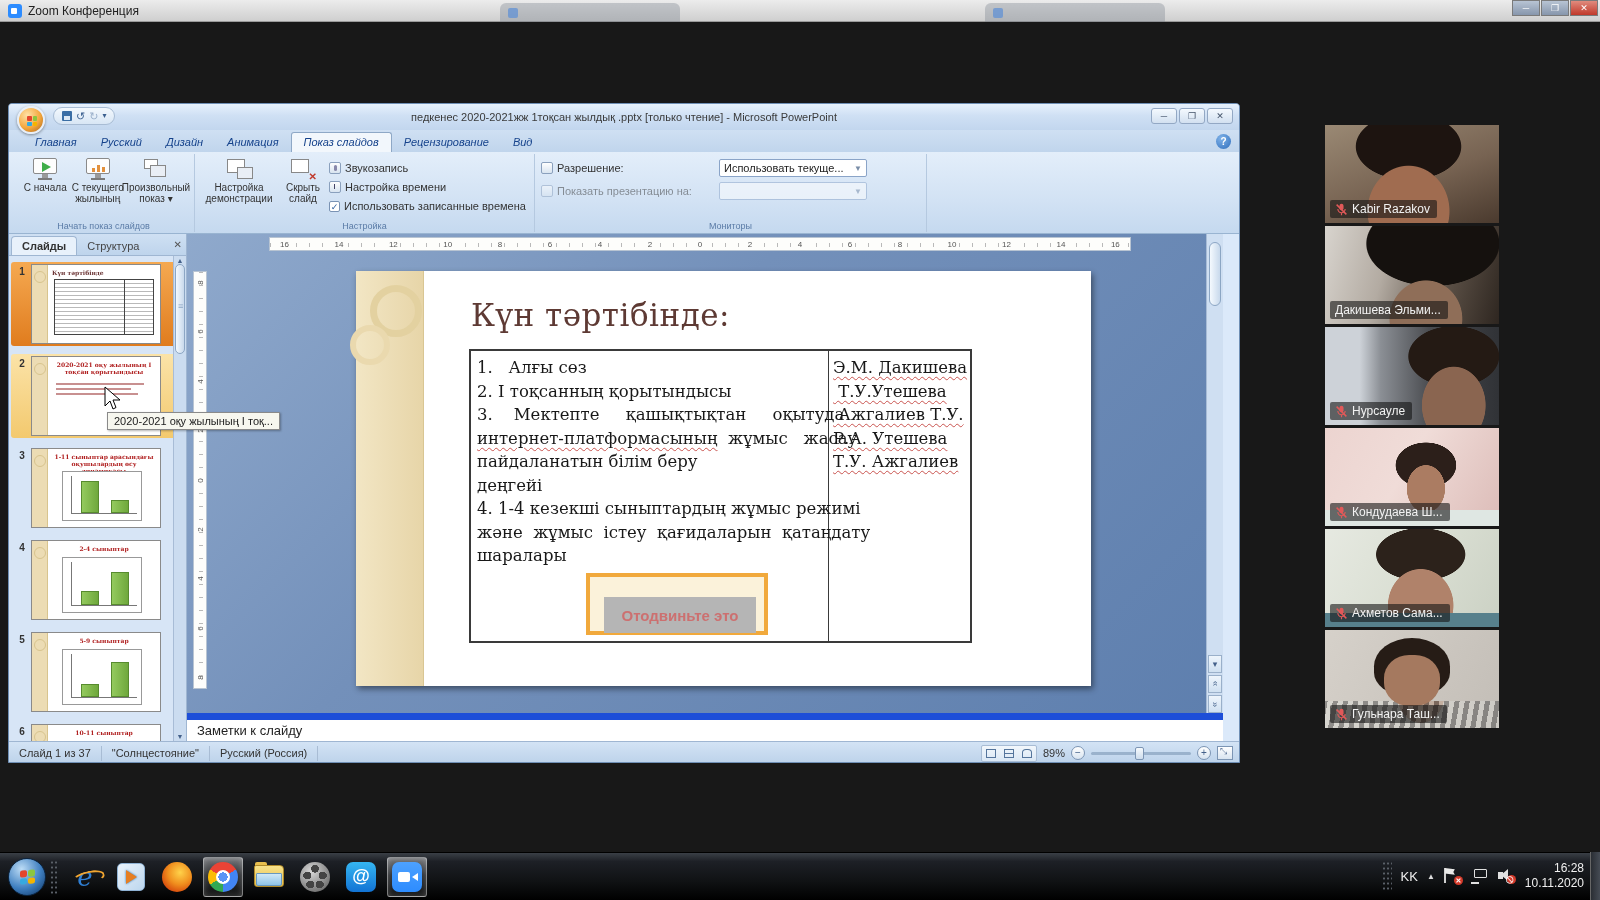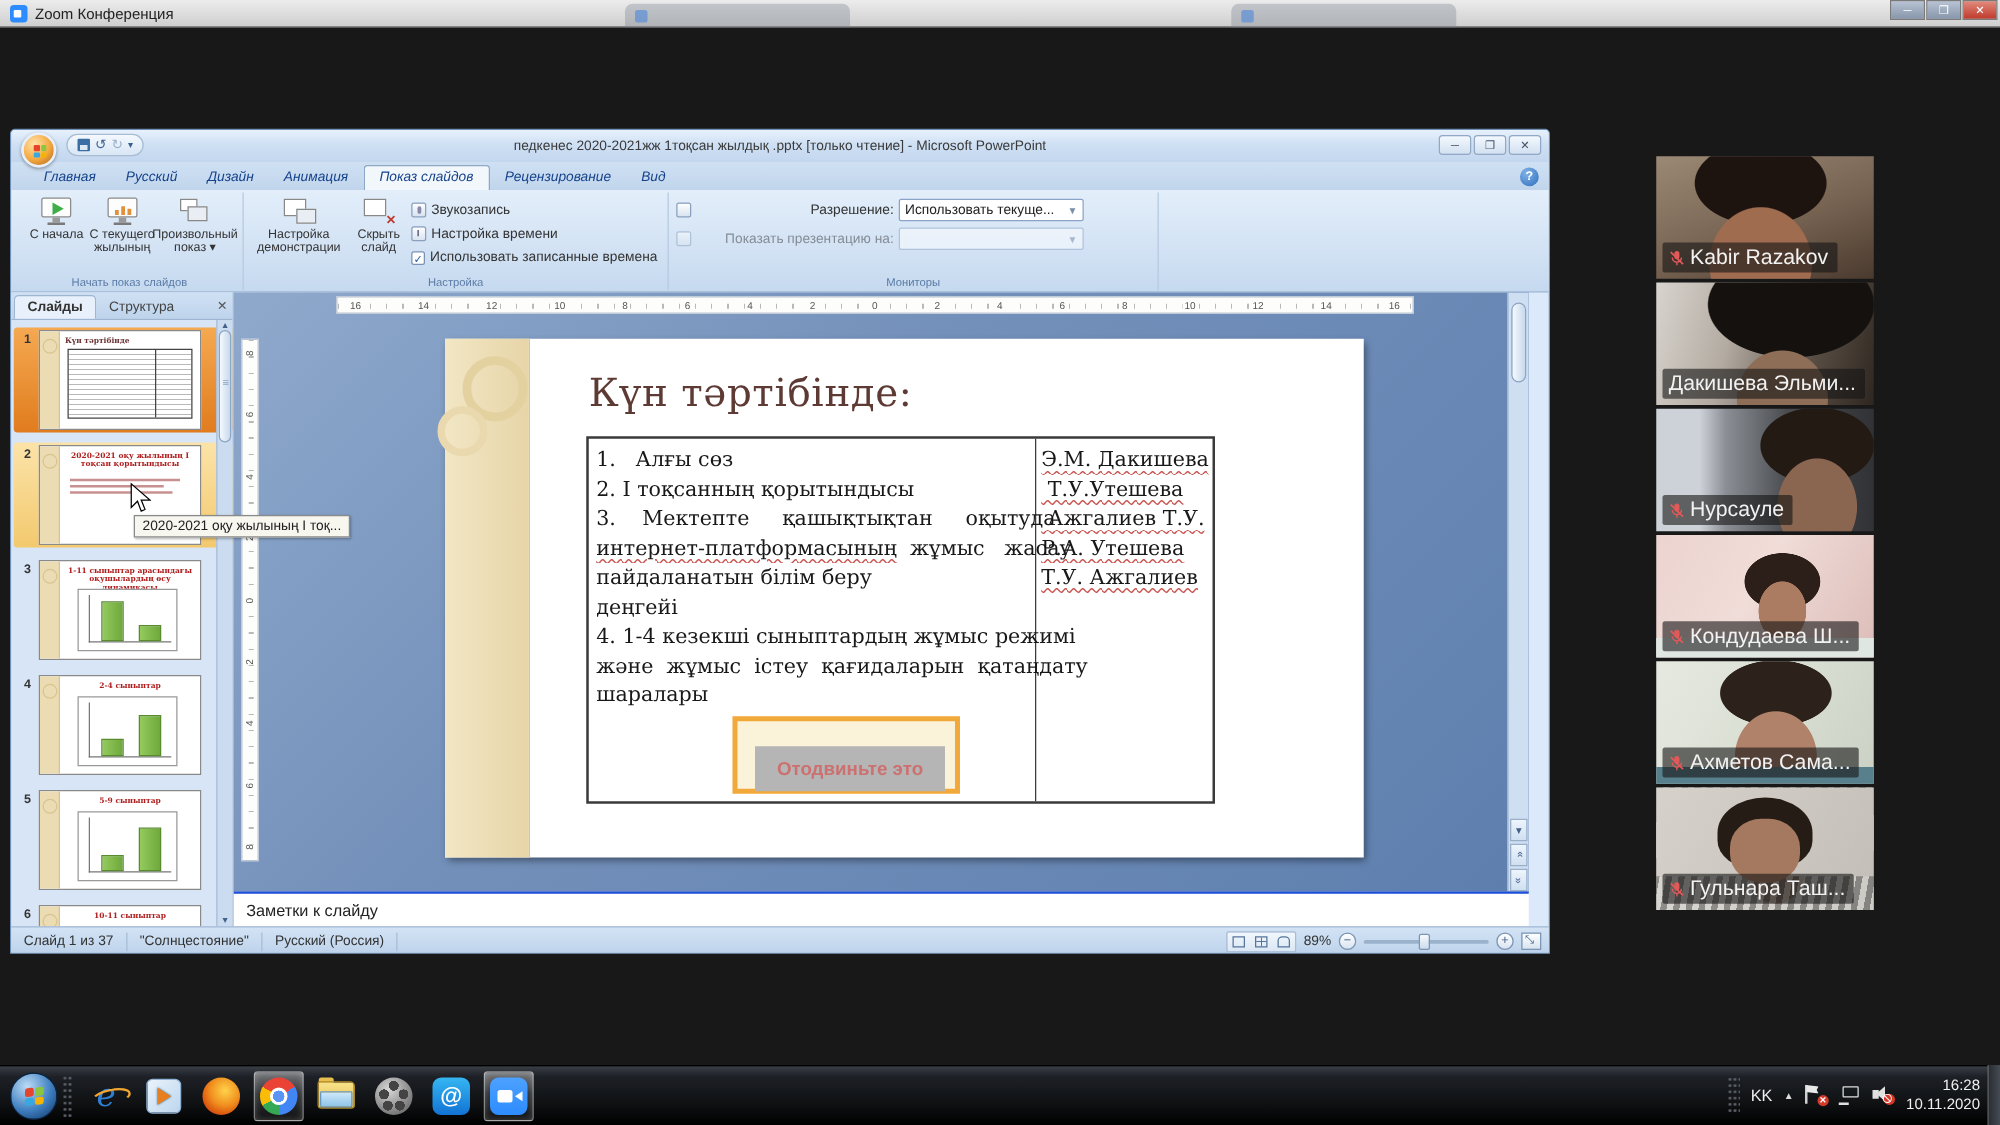--- a/index.html
+++ b/index.html
@@ -77,21 +77,21 @@
   .hide-x { position:absolute; right:-2px; bottom:-2px; color:#c0392b; font-size:10px; font-weight:bold; }
   .small-rows { display:flex; flex-direction:column; justify-content:flex-start; gap:3px; padding-top:4px; }
   .srow { display:flex; align-items:center; gap:4px; height:16px; font-size:11px; color:#333; }
   .sico { width:12px; height:12px; border:1px solid #8aa0bd; border-radius:2px;
     background:linear-gradient(#fefefe,#d8e4f0); position:relative; }
   .sico.clock::after { content:""; position:absolute; left:4px; top:2px; width:1px; height:5px; background:#446; }
   .sico.mic::after { content:""; position:absolute; left:4px; top:2px; width:3px; height:6px; background:#88a; border-radius:2px; }
   .chk { width:11px; height:11px; border:1px solid #7a93b4; background:#fff; border-radius:2px;
     font-size:9px; line-height:10px; text-align:center; color:#2c5d9b; }
   .field-row { display:flex; align-items:center; gap:4px; height:20px; }
-  .field-label { font-size:11px; color:#333;text-align:right; }
+  .field-label { font-size:11px; color:#333; }
   .dropdown { width:148px; height:18px; border:1px solid #8aa4c8; background:#fff; border-radius:2px;
     display:flex; align-items:center; justify-content:space-between; padding:0 4px; font-size:11px; color:#222; }
   .dropdown .arr { color:#7a8ea8; font-size:8px; }
   .disabledrow { opacity:.5; }
 
   
   .mainrow { position:absolute; left:0; top:130px; width:1230px; height:507px; display:flex; }
   .panel { width:178px; background:#d7e5f6; border-right:1px solid #9fb6d2; position:relative; overflow:hidden; }
   .panel-tabs { height:22px; display:flex; align-items:flex-end; background:linear-gradient(#cfe0f3,#bed4ec);
     border-bottom:1px solid #9fb6d2; padding-left:2px; position:relative; }
@@ -160,21 +160,21 @@
   .overlay-text { font-family:"Liberation Sans", sans-serif; font-size:15px; font-weight:bold; color:rgba(208,100,100,.85); }
 
   .edit-scroll { position:absolute; right:0; top:0; bottom:0; width:17px; background:#cfdff2; border-left:1px solid #a8bcd6; }
   .esthumb { position:absolute; left:2px; right:2px; top:8px; height:64px; border-radius:6px;
     background:linear-gradient(90deg,#f4f9fe,#c8d9ec); border:1px solid #8ca6c4; }
   .esbtn { position:absolute; left:1px; right:1px; height:18px; background:linear-gradient(#eef5fc,#cfe0f1);
     border:1px solid #9ab0ca; text-align:center; color:#44618a; font-size:9px; line-height:16px; }
   .chev { display:inline-block; transform:rotate(90deg); letter-spacing:-1px; }
   .chev.up { transform:rotate(-90deg); }
 
-  .notes { height:28px; background:#fff; border-top:2px solid #1d4ed8; display:flex; align-items:center; padding-left:10px; }
+  .notes { height:28px; background:#fff; border-top:7px solid #1d4ed8; display:flex; align-items:center; padding-left:10px; }
   .notes-label { font-size:13px; color:#222; }
 
   .statusbar { position:absolute; left:0; top:637px; width:1230px; height:23px;
     background:linear-gradient(180deg,#d3e3f5,#bcd2ea); border-top:1px solid #9fb6d2;
     display:flex; align-items:center; font-size:11px; color:#333; }
   .sseg { padding:0 10px; border-right:1px solid #a8bcd4; height:15px; line-height:15px; }
   .sright { position:absolute; right:6px; display:flex; align-items:center; gap:6px; }
   .viewgrp { display:flex; border:1px solid #a8bcd4; border-radius:2px; background:linear-gradient(#f2f7fc,#dae7f4); }
   .vico { width:18px; height:15px; position:relative; }
   .vico i { position:absolute; inset:3px 4px; border:1px solid #55759c; }
@@ -193,21 +193,21 @@
   
   .tooltip { position:absolute; left:107px; top:412px; background:#f7f7ef; border:1px solid #8a8a8a;
     font-size:11px; color:#222; padding:2px 6px; box-shadow:1px 1px 2px rgba(0,0,0,.3); z-index:40; }
   .cursor { position:absolute; left:104px; top:386px; z-index:41; }
 
   
   .videos { position:absolute; left:1325px; top:125px; width:174px; }
   .vtile { position:relative; width:174px; height:98px; margin-bottom:3px; background:#333; overflow:hidden; }
   .vbadge { position:absolute; left:5px; bottom:5px; display:flex; align-items:center; gap:4px;
     background:rgba(20,20,20,.6); padding:2px 7px 2px 5px; border-radius:2px; }
-  .vname { color:#f2f2f2; font-size:17px; white-space:nowrap; }
+  .vname { color:#f2f2f2; font-size:12px; white-space:nowrap; }
   .p0 { background:radial-gradient(90px 100px at 48% 88%, #a06c50 0 45%, rgba(0,0,0,0) 46%),
         radial-gradient(95px 60px at 48% 22%, #1d1410 0 55%, rgba(0,0,0,0) 56%),
         linear-gradient(160deg,#9a8974 0%,#776352 55%,#4a3a2e 100%); }
   .p1 { background:radial-gradient(80px 85px at 58% 95%, #8f6e58 0 45%, rgba(0,0,0,0) 46%),
         radial-gradient(110px 70px at 62% 18%, #15110e 0 60%, rgba(0,0,0,0) 61%),
         linear-gradient(105deg,#d8d4ce 0%,#b3aba2 35%,#5a4f45 70%,#2e2620 100%); }
   .p2 { background:radial-gradient(70px 85px at 74% 80%, #8a6550 0 45%, rgba(0,0,0,0) 46%),
         radial-gradient(90px 60px at 74% 30%, #241a14 0 50%, rgba(0,0,0,0) 51%),
         linear-gradient(90deg,#cdd2d8 0 20%,#8b8f95 32%,#4a4c50 60%,#303236 100%); }
   .p3 { background:linear-gradient(0deg,#dfe7e3 0 16%, rgba(0,0,0,0) 16%),

